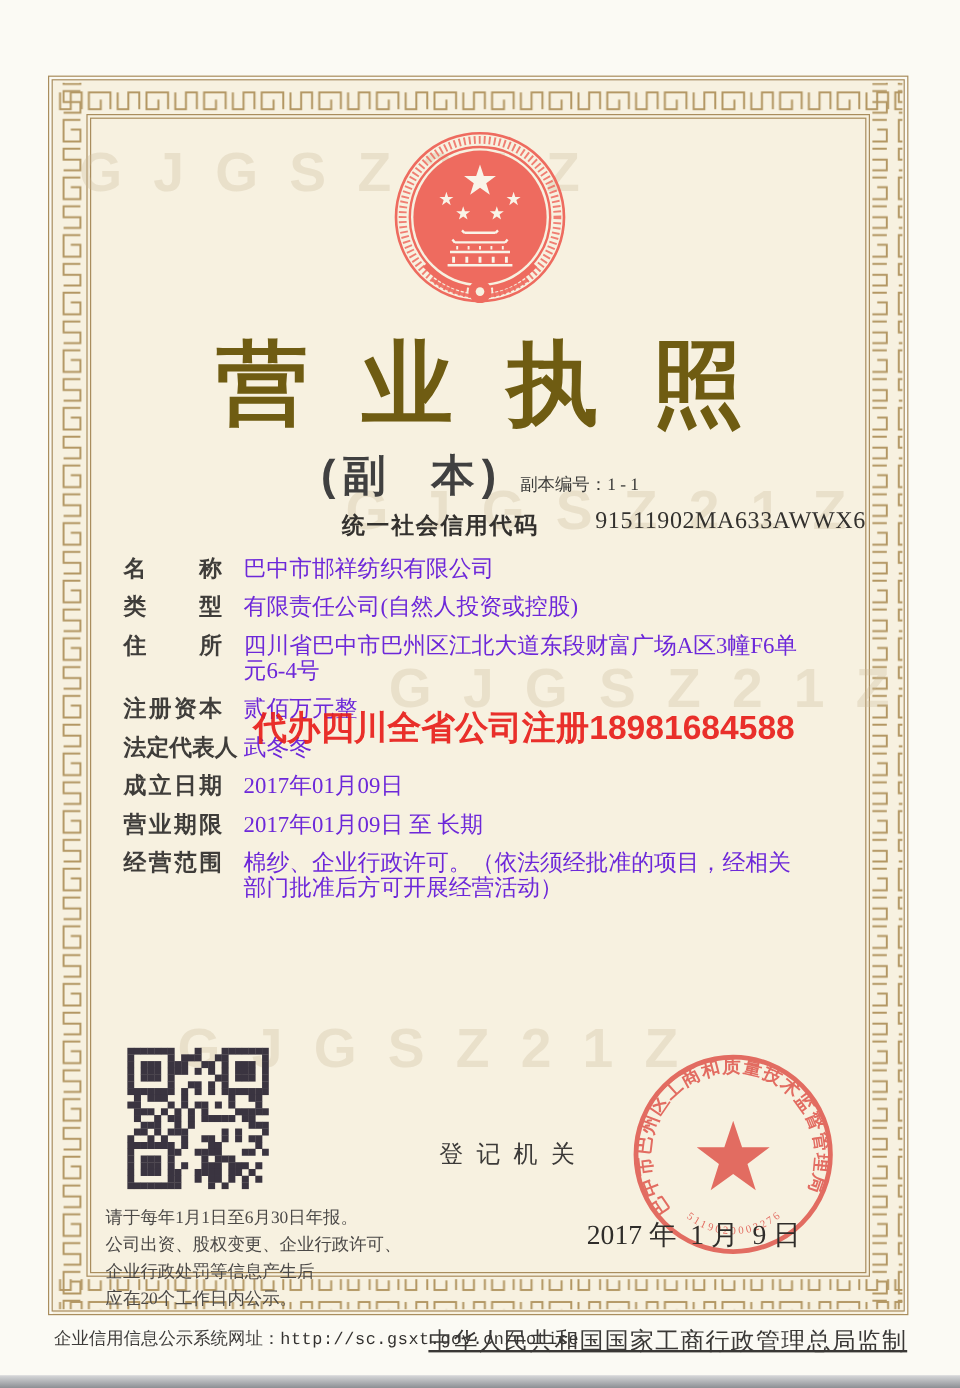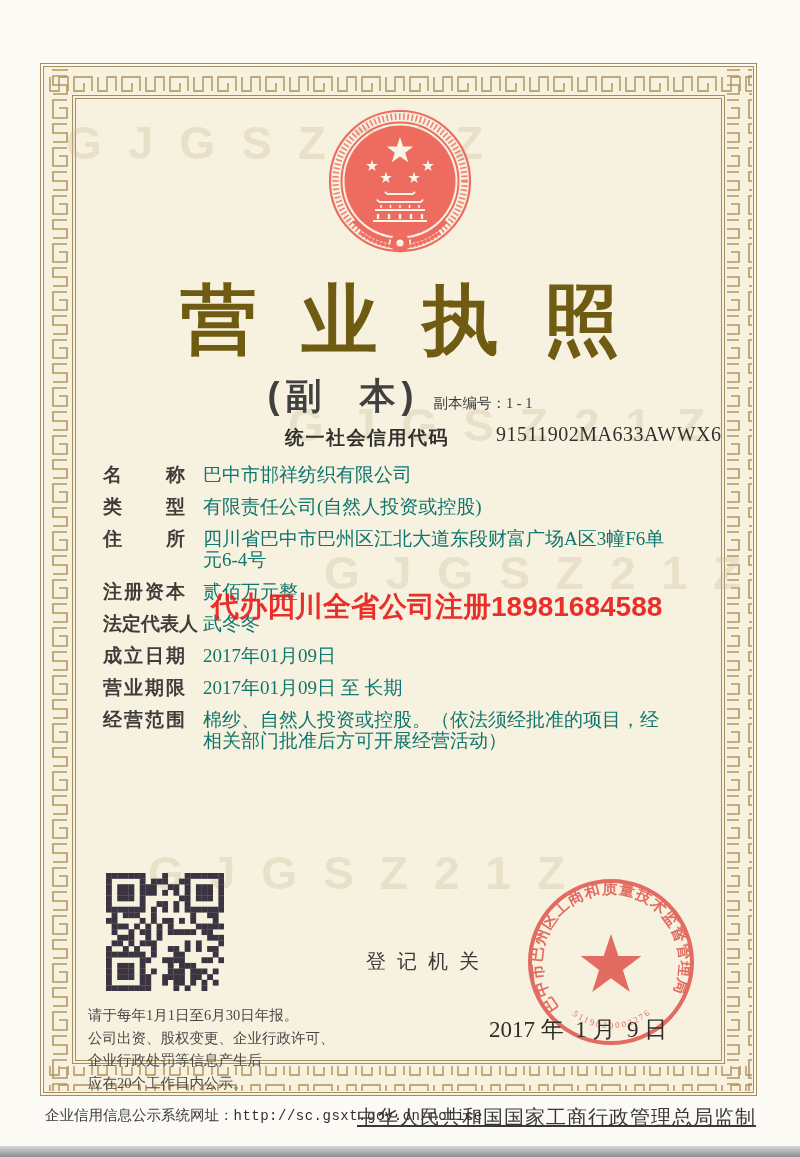--- a/index.html
+++ b/index.html
@@ -26,21 +26,21 @@
                 color:#33312e;letter-spacing:1.5px;}
   #credit-value{left:496px;top:423px;font-size:20px;color:#33312e;
                 font-family:"Liberation Serif",serif;letter-spacing:0.5px;}
   
   #fields{left:103px;top:464px;width:585px;}
   .field-row{display:flex;margin-bottom:11px;}
   .field-label{width:82px;min-width:82px;margin-right:18px;
                font-size:19px;font-weight:600;color:#3f3d3a;line-height:21px;
                text-align:justify;text-align-last:justify;text-justify:inter-character;
                white-space:nowrap;}
-  .field-value{font-size:19px;color:#0f766e;line-height:21px;
+  .field-value{font-size:19px;color:#6d28d9;line-height:21px;
                font-family:"Liberation Serif",serif;width:472px;}
   
   #overlay-ad{left:211px;top:588px;font-size:28px;font-weight:bold;
               color:#e8211d;white-space:nowrap;z-index:5;opacity:0.93;}
   
   #qr-box{left:106px;top:873px;width:118px;height:118px;}
   
   #reg-authority{left:366px;top:948px;font-size:20px;color:#3c3a38;
                  letter-spacing:11px;text-indent:0;font-weight:500;}
   #seal-box{left:505px;top:856px;width:212px;height:212px;opacity:0.88;}
@@ -172,21 +172,21 @@
     <div class="field-value">2017年01月09日</div>
   </div>
 
   <div class="field-row">
     <div class="field-label">营业期限</div>
     <div class="field-value">2017年01月09日  至 长期</div>
   </div>
 
   <div class="field-row">
     <div class="field-label">经营范围</div>
-    <div class="field-value">棉纱、自然人投资或控股。（依法须经批准的项目，经相关部门批准后方可开展经营活动）</div>
+    <div class="field-value">棉纱、企业行政许可。（依法须经批准的项目，经相关部门批准后方可开展经营活动）</div>
   </div>
 </div>
 
   <div id="overlay-ad" class="abs">代办四川全省公司注册18981684588</div>
 
   <svg id="qr-box" class="abs" viewBox="0 0 21 21">
       <rect x="0" y="0" width="1.04" height="1.04" fill="#3a3440"></rect>
       <rect x="1" y="0" width="1.04" height="1.04" fill="#3a3440"></rect>
       <rect x="2" y="0" width="1.04" height="1.04" fill="#3a3440"></rect>
       <rect x="3" y="0" width="1.04" height="1.04" fill="#3a3440"></rect>

